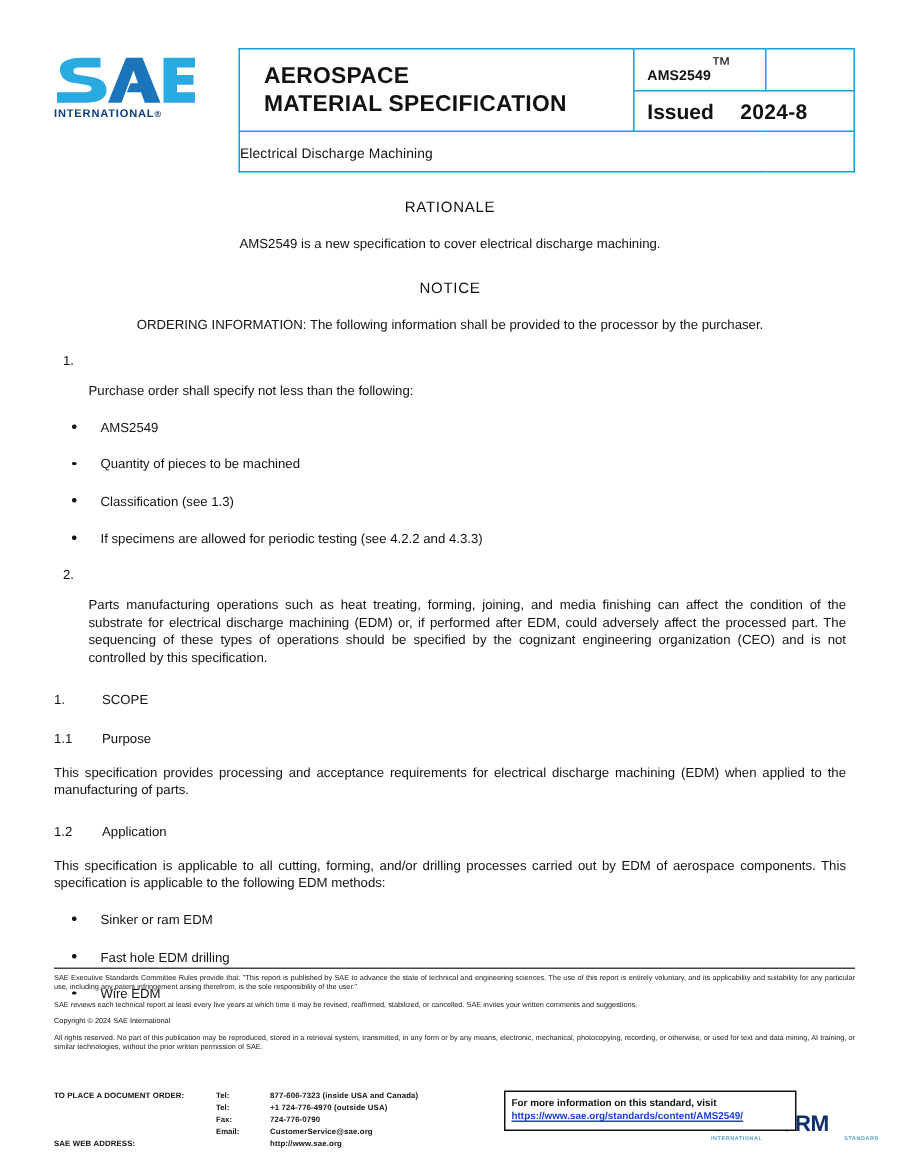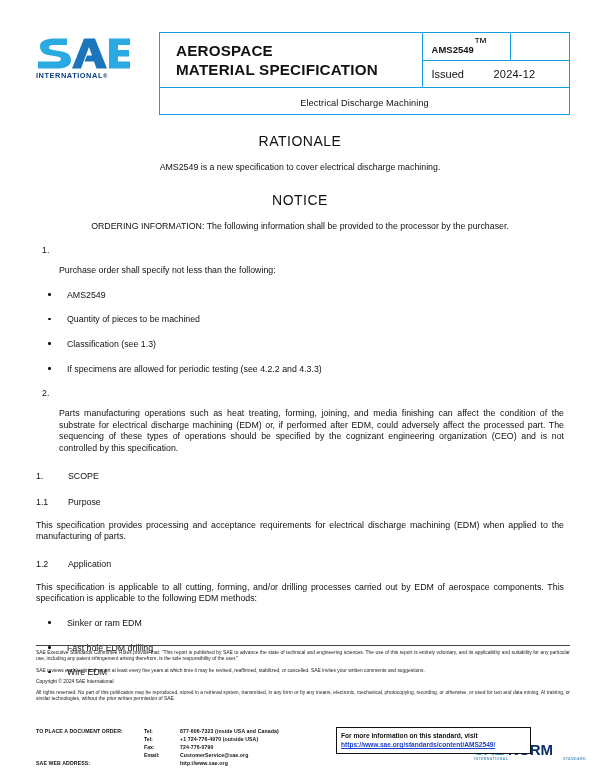--- a/index.html
+++ b/index.html
@@ -86,42 +86,42 @@
     font-weight: bold;
     letter-spacing: 0.1px;
   }
   .cell-blank-tr { width: 58px; }
   .cell-issued {
     height: 25px;
     padding: 0 9px !important;
   }
   .issued-row {
     display: flex;
-    font-size: 11px;
+    font-size: 14px;
     color: #111;
+    font-weight: bold;
   }
   .issued-label { width: 62px; }
   .issued-date { letter-spacing: 0.2px; }
   .cell-subject {
     height: 26px;
-    text-align: center;
   }
   .subject-text {
     font-size: 9.2px;
     letter-spacing: 0.1px;
   }
 
   
   .content {
     padding: 0 36px 0 36px;
     box-sizing: border-box;
   }
   .centered {
     text-align: center;
-    font-size: 14px;
+    font-size: 10px;
     letter-spacing: 0.5px;
     margin: 18px 0 0 0;
   }
   p.body-text {
     font-size: 8.8px;
     line-height: 11.6px;
     margin: 13px 0 0 0;
     text-align: justify;
   }
   p.body-text.nojust { text-align: center; }
@@ -315,21 +315,21 @@
         </td>
         <td class="cell-num">
           <span class="num-text">AMS2549</span><sup>™</sup>
         </td>
         <td class="cell-blank-tr"></td>
       </tr>
       <tr>
         <td class="cell-issued" colspan="2">
           <div class="issued-row">
             <span class="issued-label">Issued</span>
-            <span class="issued-date">2024-12</span>
+            <span class="issued-date">2024-8</span>
           </div>
         </td>
       </tr>
       <tr>
         <td class="cell-subject" colspan="3">
           <span class="subject-text">Electrical Discharge Machining</span>
         </td>
       </tr>
     </tbody>
       </table>

